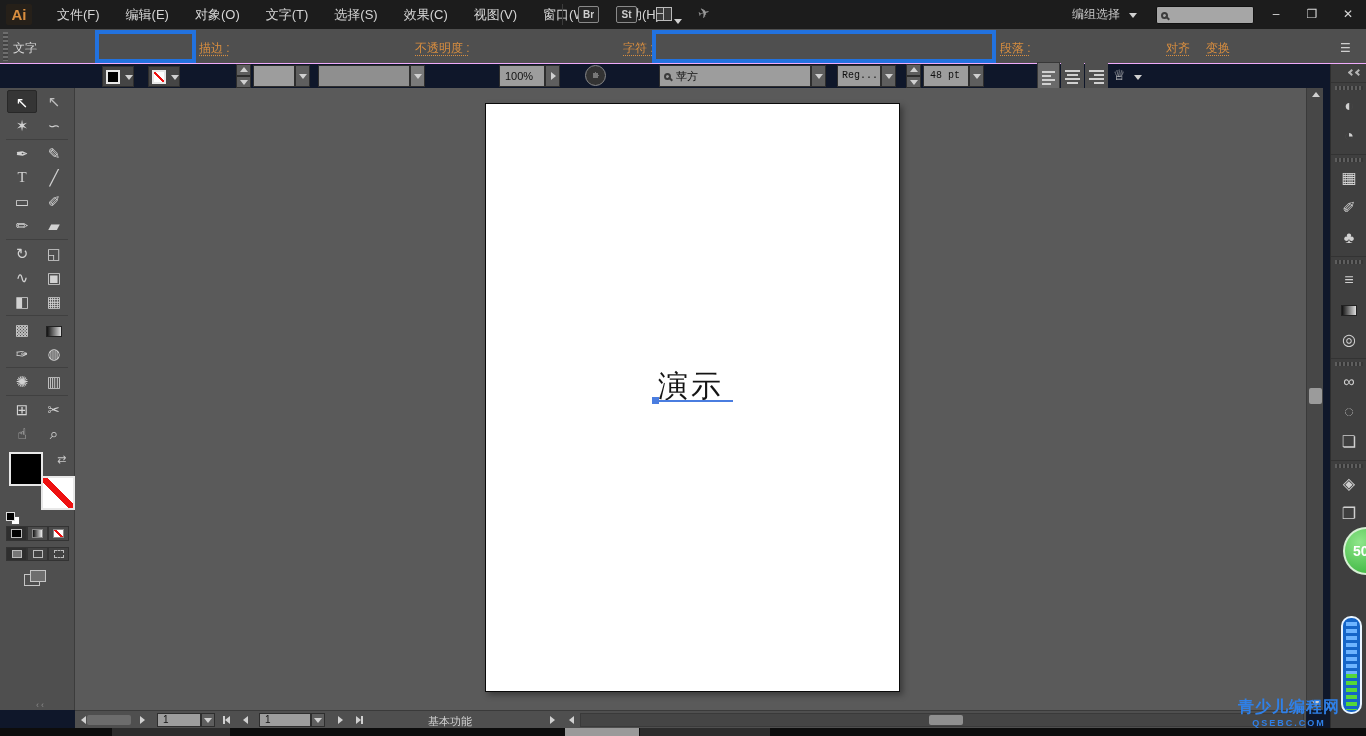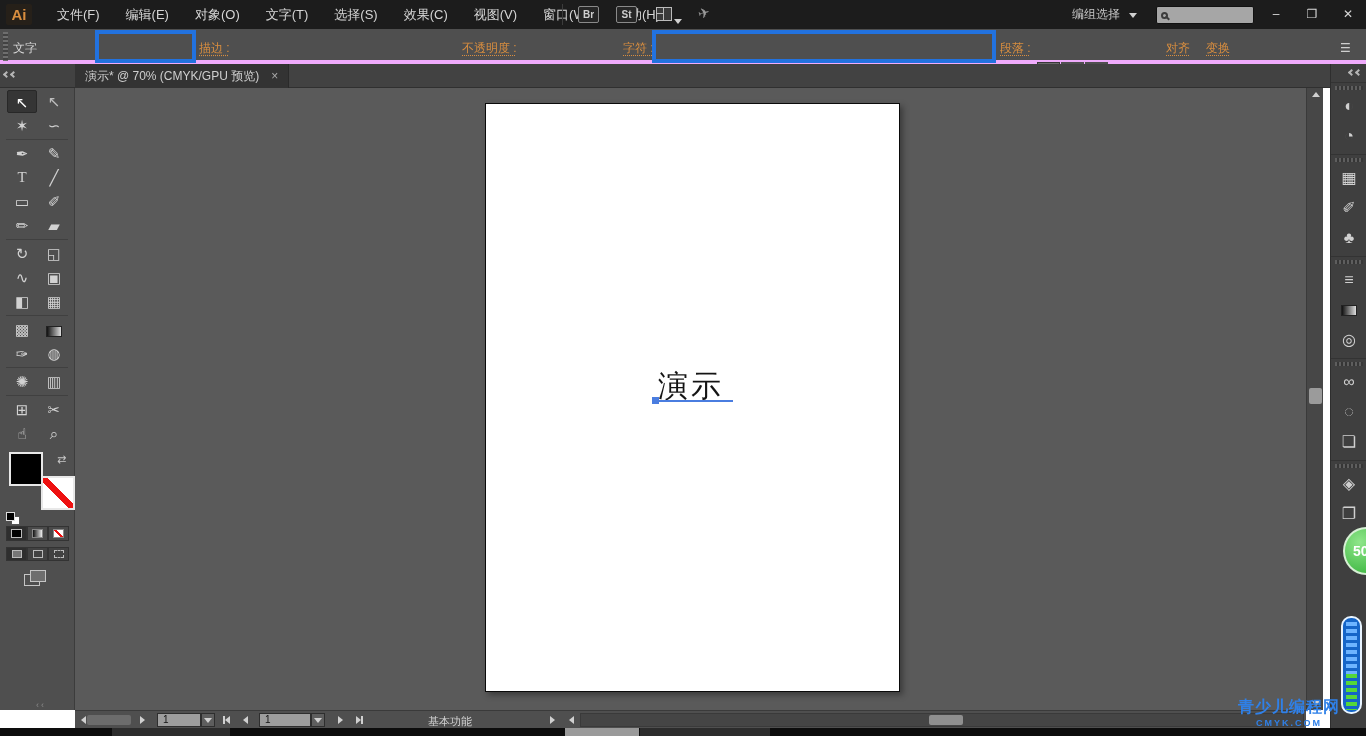--- a/index.html
+++ b/index.html
@@ -1,18 +1,18 @@
 <!DOCTYPE html>
 <html><head>
 <meta charset="utf-8">
 <style>
   * { margin:0; padding:0; box-sizing:border-box; }
   html,body { width:1366px; height:736px; overflow:hidden; background:#0d0d0d;
     font-family:"Liberation Sans","DejaVu Sans",sans-serif; }
-  #app { position:relative; width:1366px; height:736px; background:#ffffff; }
+  #app { position:relative; width:1366px; height:736px; background:#0f172a; }
 
   
   #titlebar { position:absolute; left:0; top:0; width:1366px; height:29px; background:#1c1c1c; }
   #ai-logo { position:absolute; left:6px; top:4px; width:26px; height:21px; background:#262019;
     color:#d98e3f; font-weight:bold; font-size:15px; text-align:center; line-height:21px; border-radius:2px; }
   #menus { position:absolute; left:44px; top:0; height:29px; display:flex; }
   .menu-item { color:#d6d6d6; font-size:13px; line-height:29px; padding:0 13px; cursor:default; }
   .tb-divider { position:absolute; left:562px; top:4px; width:1px; height:21px; background:#3c3c3c; }
   .mini-btn { position:absolute; top:6px; width:21px; height:17px; border:1px solid #8a8a8a; border-radius:2px;
     color:#cfcfcf; font-size:10px; font-weight:bold; text-align:center; line-height:15px; background:#262626; }
@@ -21,21 +21,21 @@
   #arrange-btn .grid::before { content:""; position:absolute; left:6px; top:0; width:1px; height:12px; background:#bbb; }
   #arrange-btn .grid::after { content:""; position:absolute; left:0; top:5px; width:6px; height:1px; background:#bbb; }
   #feather-icon { position:absolute; left:698px; top:5px; color:#9a9a9a; font-size:14px; transform:rotate(-15deg); }
   #workspace-switcher { position:absolute; left:1072px; top:0; height:29px; display:flex; align-items:center; color:#c6c6c6; font-size:12px; gap:8px; }
   #search-box { position:absolute; left:1156px; top:6px; width:98px; height:18px; background:#a6a6a6;
     border:1px solid #111; border-radius:2px; display:flex; align-items:center; padding-left:4px; }
   #win-controls { position:absolute; right:0; top:0; height:29px; display:flex; }
   .win-btn { width:36px; height:29px; color:#d8d8d8; font-size:12px; text-align:center; line-height:29px; }
 
   
-  #controlbar { position:absolute; left:0; top:29px; width:1366px; height:35px; background:#4f4f4f; border-bottom:4px solid #f0abfc; }
+  #controlbar { position:absolute; left:0; top:29px; width:1366px; height:35px; background:#4f4f4f; border-bottom:1px solid #f0abfc; }
   .gripper-v { position:absolute; left:3px; top:3px; width:5px; height:29px;
     background:repeating-linear-gradient(180deg,#6e6e6e 0 2px,#424242 2px 4px); }
   .cb-label { position:absolute; top:11px; color:#d8d8d8; font-size:12px; }
   .orange { color:#d98e3f; text-decoration:underline dotted; text-underline-offset:3px; }
   .field { position:absolute; background:#9d9d9d; border:1px solid #2e2e2e; color:#111; font-size:11px; }
   .dd-arrow-btn { position:absolute; width:15px; background:#5e5e5e; border:1px solid #2e2e2e; }
   .tri-d { width:0; height:0; border-left:4px solid transparent; border-right:4px solid transparent; border-top:5px solid #d0d0d0; position:absolute; left:50%; top:50%; transform:translate(-50%,-40%); }
   .tri-u { width:0; height:0; border-left:4px solid transparent; border-right:4px solid transparent; border-bottom:5px solid #d0d0d0; position:absolute; left:50%; top:50%; transform:translate(-50%,-60%); }
   .tri-r { width:0; height:0; border-top:4px solid transparent; border-bottom:4px solid transparent; border-left:5px solid #d0d0d0; position:absolute; left:50%; top:50%; transform:translate(-40%,-50%); }
   .tri-l { width:0; height:0; border-top:4px solid transparent; border-bottom:4px solid transparent; border-right:5px solid #d0d0d0; position:absolute; left:50%; top:50%; transform:translate(-60%,-50%); }
@@ -213,21 +213,21 @@
     <div class="field" style="left:253px;top:36px;width:42px;height:22px"></div>
     <div class="dd-arrow-btn" style="left:295px;top:36px;height:22px">
         <span class="tri-d"></span>
       </div>
 
     <div class="field" style="left:318px;top:36px;width:92px;height:22px;background:#8f8f8f"></div>
     <div class="dd-arrow-btn" style="left:410px;top:36px;height:22px;background:#7a7a7a">
         <span class="tri-d"></span>
       </div>
 
-    <div class="cb-label orange" style="left:462px">不透明度 :</div>
+    <div class="cb-label orange" style="left:415px">不透明度 :</div>
     <div class="field" style="left:499px;top:36px;width:46px;height:22px;line-height:20px;padding-left:5px">100%</div>
     <div class="dd-arrow-btn" style="left:545px;top:36px;height:22px">
         <span class="tri-r"></span>
       </div>
 
     <div id="recolor-icon"></div>
 
     <div class="cb-label orange" style="left:623px">字符 :</div>
 
     <div class="field" style="left:659px;top:36px;width:152px;height:22px;display:flex;align-items:center;gap:5px;padding-left:4px">
@@ -284,30 +284,20 @@
 
     <div class="cb-label orange" style="left:1166px">对齐</div>
     <div class="cb-label orange" style="left:1206px">变换</div>
 
     <div id="cb-panel-menu">☰</div>
 
     <div class="annotation-box" style="left:95px;top:1px;width:101px;height:33px"></div>
     <div class="annotation-box" style="left:652px;top:1px;width:344px;height:33px"></div>
   </div>
 
-  <div id="tabbar">
-    <div id="tab-chevrons">
-        <span class="chev"></span>
-        <span class="chev"></span>
-      </div>
-    <div id="doc-tab">
-      <span class="title">演示* @ 70% (CMYK/GPU 预览)</span>
-      <span class="close">×</span>
-    </div>
-  </div>
 
   <div id="toolbar">
     <div class="tool selected" style="left:7px;top:2px">↖</div>
     <div class="tool dim" style="left:39px;top:2px">↖</div>
     <div class="tool" style="left:7px;top:26px">✶</div>
     <div class="tool" style="left:39px;top:26px">∽</div>
     <div class="tool-sep" style="top:51px"></div>
     <div class="tool" style="left:7px;top:54px">✒</div>
     <div class="tool" style="left:39px;top:54px">✎</div>
     <div class="tool" style="left:7px;top:78px;font-family:'Liberation Serif','DejaVu Serif',serif">T</div>
@@ -473,16 +463,16 @@
     </div>
   </div>
 
   <div id="badge-50">50</div>
   <div id="gauge">
     <div class="top"></div>
     <div class="bottom"></div>
   </div>
   <div id="watermark">
     <div class="l1">青少儿编程网</div>
-    <div class="l2">CMYK.COM</div>
+    <div class="l2">QSEBC.COM</div>
   </div>
 
 </div>
 
 </body></html>

